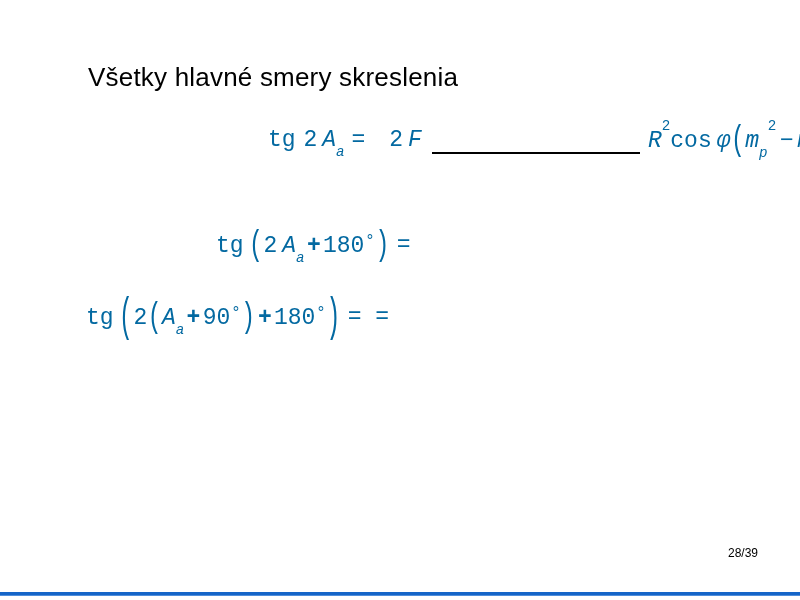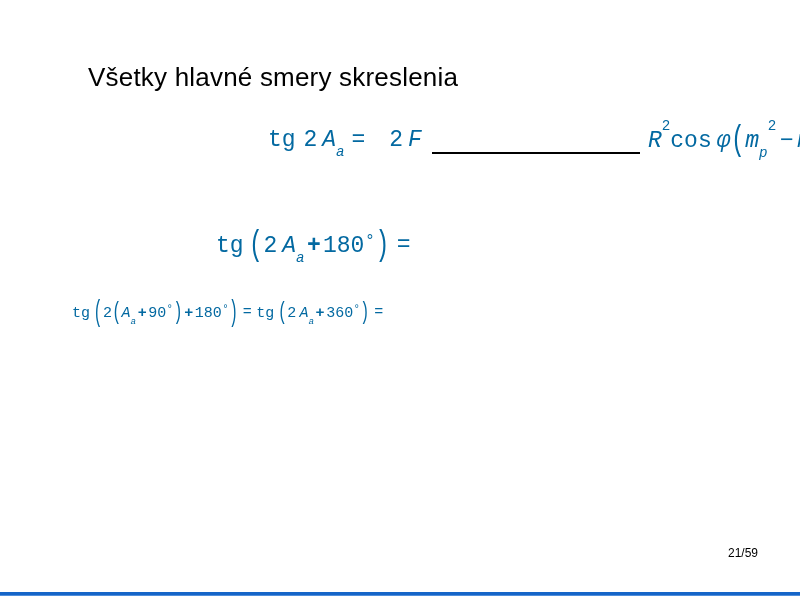--- a/index.html
+++ b/index.html
@@ -133,23 +133,23 @@
   
   #formula-2 {
     left: 182px;
     top: 231px;
     font-size: 23px;
     margin-left: 34px;
   }
 
   
   #formula-3 {
-    left: 72px;
+    left: 86px;
     top: 303px;
-    font-size: 15px;
+    font-size: 23px;
   }
 
   
   #page-number {
     position: absolute;
     right: 42px;
     top: 546px;
     font-family: "Liberation Sans", sans-serif;
     font-size: 12px;
     color: #000000;
@@ -201,24 +201,21 @@
       <span class="op">tg</span><span class="sp"></span><span class="paren">(</span><span class="num">2</span><span class="sp"></span><span class="var">A</span><sub class="it">a</sub><span class="plus">+</span><span class="num">180</span><span class="deg">°</span><span class="paren">)</span>
     </span>
     <span class="eq">=</span>
   </div>
 
   <div id="formula-3" class="math">
     <span>
       <span class="op">tg</span><span class="sp"></span><span class="paren big">(</span><span class="num">2</span><span class="paren">(</span><span class="var">A</span><sub class="it">a</sub><span class="plus">+</span><span class="num">90</span><span class="deg">°</span><span class="paren">)</span><span class="plus">+</span><span class="num">180</span><span class="deg">°</span><span class="paren big">)</span>
     </span>
     <span class="eq">=</span>
-    <span>
-      <span class="op">tg</span><span class="sp"></span><span class="paren">(</span><span class="num">2</span><span class="sp"></span><span class="var">A</span><sub class="it">a</sub><span class="plus">+</span><span class="num">360</span><span class="deg">°</span><span class="paren">)</span>
-    </span>
     <span class="eq">=</span>
   </div>
 
-  <div id="page-number">21/59</div>
+  <div id="page-number">28/39</div>
 
   <div id="bottom-rule"></div>
   <div id="bottom-rule-shadow"></div>
 
 </div>
 
 </body></html>

